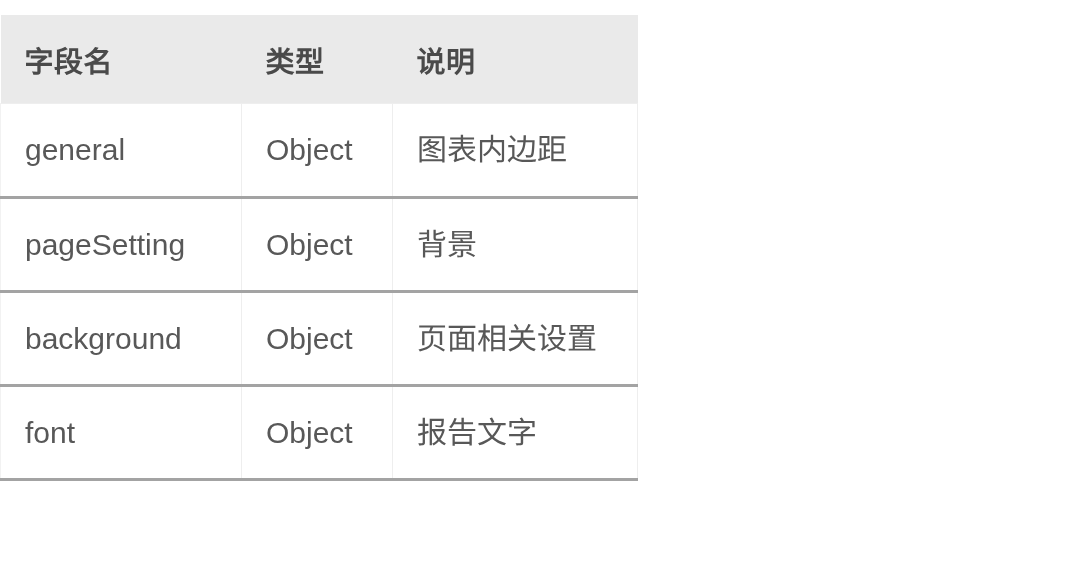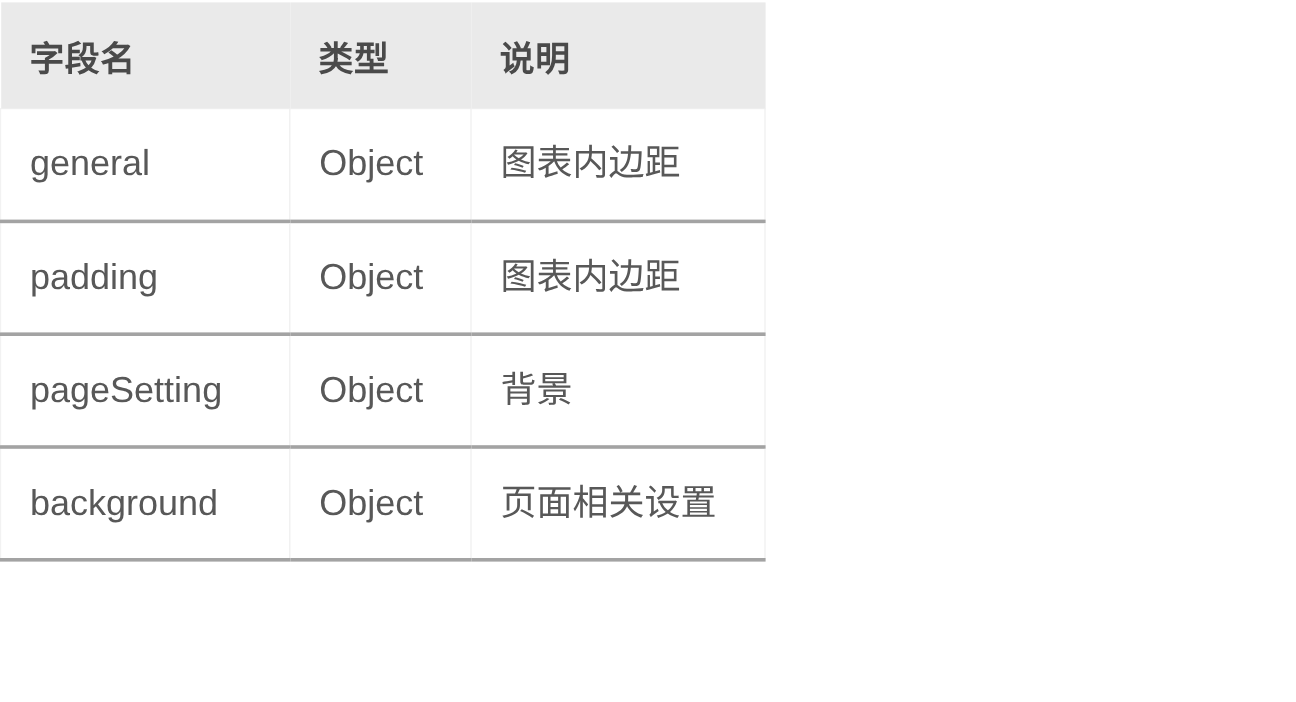--- a/index.html
+++ b/index.html
@@ -19,21 +19,21 @@
   .page {
     position: relative;
     width: 1080px;
     height: 585px;
     background: #ffffff;
   }
 
   .field-table {
     position: absolute;
     left: 0;
-    top: 2px;
+    top: 15px;
     width: 637px;
     border-collapse: collapse;
     table-layout: fixed;
     background: #ffffff;
   }
 
   .field-table col.c-name { width: 241px; }
   .field-table col.c-type { width: 151px; }
   .field-table col.c-desc { width: 245px; }
 
@@ -110,30 +110,30 @@
       </tr>
     </thead>
 
     <tbody>
       <tr>
         <td class="cell-name">general</td>
         <td class="cell-type">Object</td>
         <td class="cell-desc">图表内边距</td>
       </tr>
       <tr>
-        <td class="cell-name">padding</td>
-        <td class="cell-type">Object</td>
-        <td class="cell-desc">图表内边距</td>
-      </tr>
-      <tr>
         <td class="cell-name">pageSetting</td>
         <td class="cell-type">Object</td>
         <td class="cell-desc">背景</td>
       </tr>
       <tr>
         <td class="cell-name">background</td>
         <td class="cell-type">Object</td>
         <td class="cell-desc">页面相关设置</td>
       </tr>
+      <tr>
+        <td class="cell-name">font</td>
+        <td class="cell-type">Object</td>
+        <td class="cell-desc">报告文字</td>
+      </tr>
     </tbody>
   </table>
 
 </div>
 
 </body></html>

